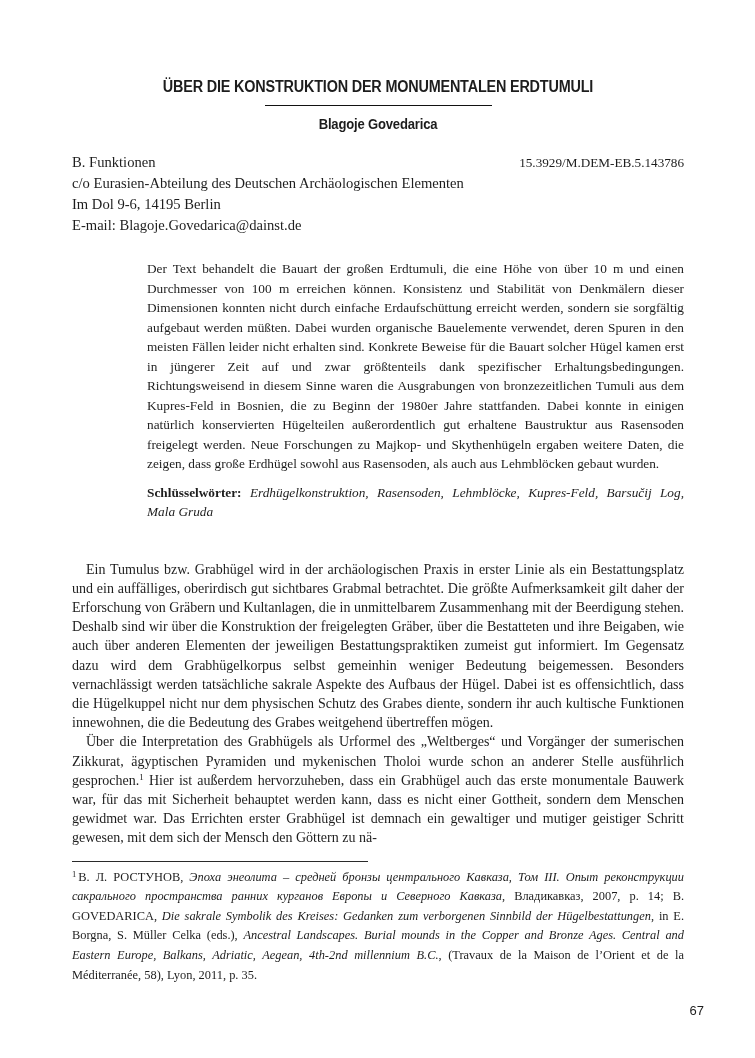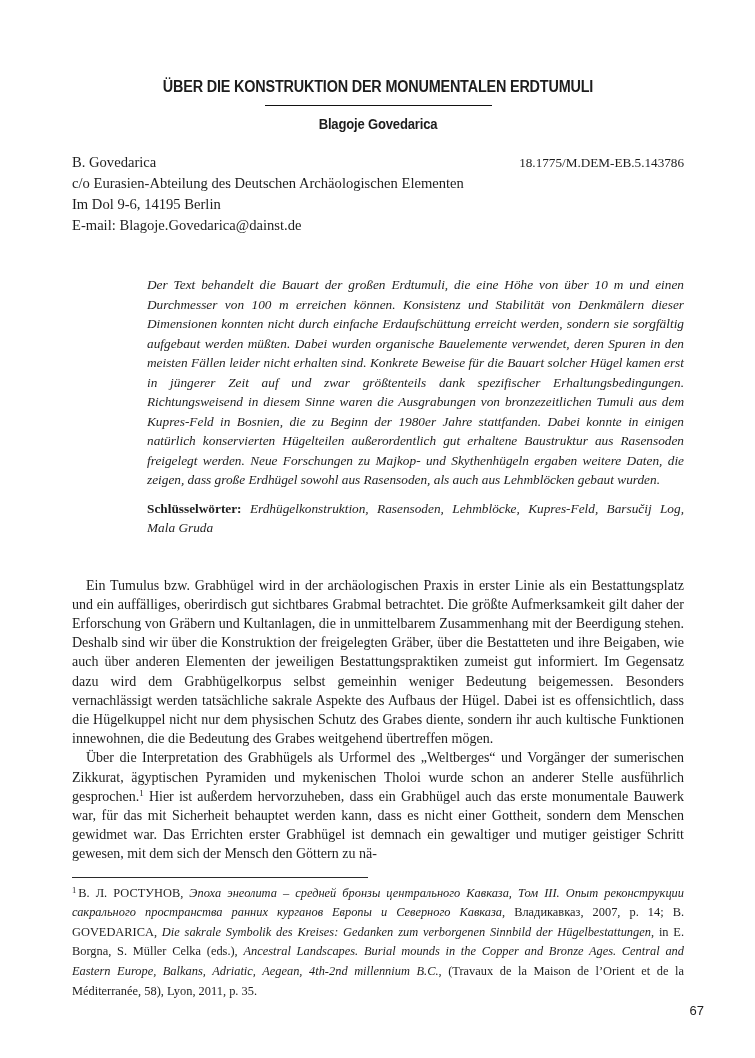--- a/index.html
+++ b/index.html
@@ -41,22 +41,21 @@
     letter-spacing: -0.2px;
     transform: scaleX(0.9);
     transform-origin: center;
   }
   
   .contact { margin-top: 20px; font-size: 14.6px; line-height: 21px; }
   .contact-row { display: flex; justify-content: space-between; align-items: baseline; }
   .doi { font-size: 13.2px; }
   
   .abstract {
-    margin: 39px 0 0 75px;
-    font-style: italic;
+    margin: 23px 0 0 75px;
     font-size: 13.3px;
     line-height: 19.5px;
     text-align: justify;
     hyphens: auto;
   }
   .keywords {
     margin: 9px 0 0 75px;
     font-size: 13.3px;
     line-height: 19.5px;
     text-align: justify;
@@ -120,22 +119,22 @@
 <div class="page">
 
   <header>
     <h1 class="paper-title">ÜBER DIE KONSTRUKTION DER MONUMENTALEN ERDTUMULI</h1>
     <hr class="title-rule">
     <div class="paper-author">Blagoje Govedarica</div>
   </header>
 
   <section class="contact">
     <div class="contact-row">
-      <span>B. Govedarica</span>
-      <span class="doi">18.1775/M.DEM-EB.5.143786</span>
+      <span>B. Funktionen</span>
+      <span class="doi">15.3929/M.DEM-EB.5.143786</span>
     </div>
     <div>c/o Eurasien-Abteilung des Deutschen Archäologischen Elementen</div>
     <div>Im Dol 9-6, 14195 Berlin</div>
     <div>E-mail: Blagoje.Govedarica@dainst.de</div>
   </section>
 
   <section class="abstract">Der Text behandelt die Bauart der großen Erdtumuli, die eine Höhe von über 10 m und einen Durchmesser von 100 m erreichen können. Konsistenz und Stabilität von Denkmälern dieser Dimensionen konnten nicht durch einfache Erdaufschüttung erreicht werden, sondern sie sorgfältig aufgebaut werden müßten. Dabei wurden organische Bauelemente verwendet, deren Spuren in den meisten Fällen leider nicht erhalten sind. Konkrete Beweise für die Bauart solcher Hügel kamen erst in jüngerer Zeit auf und zwar größtenteils dank spezifischer Erhaltungsbedingungen. Richtungsweisend in diesem Sinne waren die Ausgrabungen von bronzezeitlichen Tumuli aus dem Kupres-Feld in Bosnien, die zu Beginn der 1980er Jahre stattfanden. Dabei konnte in einigen natürlich konservierten Hügelteilen außerordentlich gut erhaltene Baustruktur aus Rasensoden freigelegt werden. Neue Forschungen zu Majkop- und Skythenhügeln ergaben weitere Daten, die zeigen, dass große Erdhügel sowohl aus Rasensoden, als auch aus Lehmblöcken gebaut wurden.</section>
 
   <section class="keywords">
     <span class="kw-label">Schlüsselwörter:</span><span class="kw-items"> Erdhügelkonstruktion, Rasensoden, Lehmblöcke, Kupres-Feld, Barsučij Log, Mala Gruda</span>

